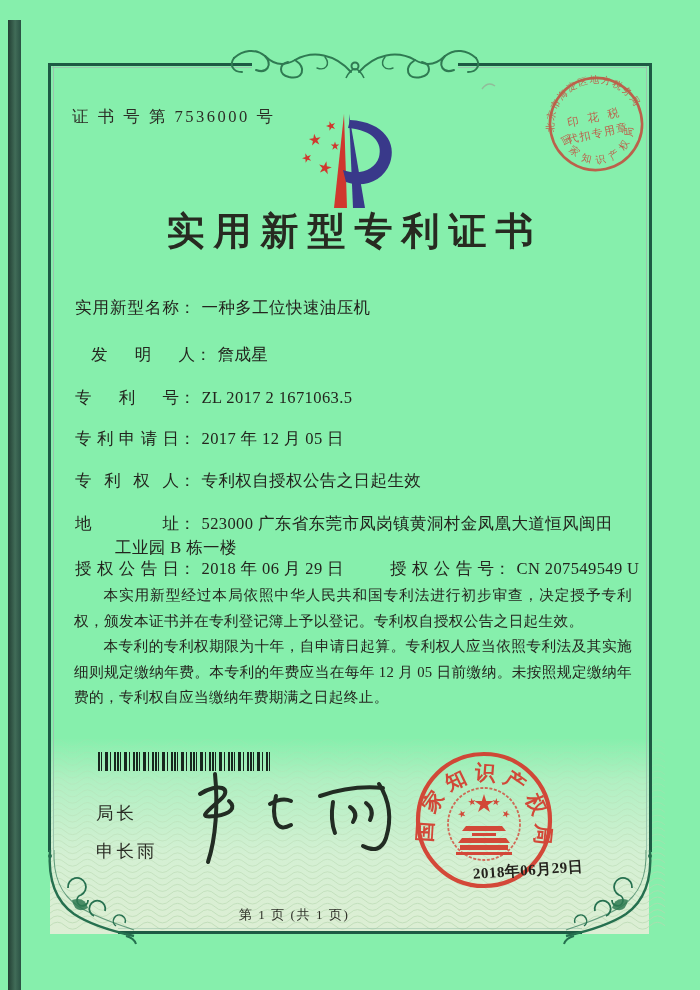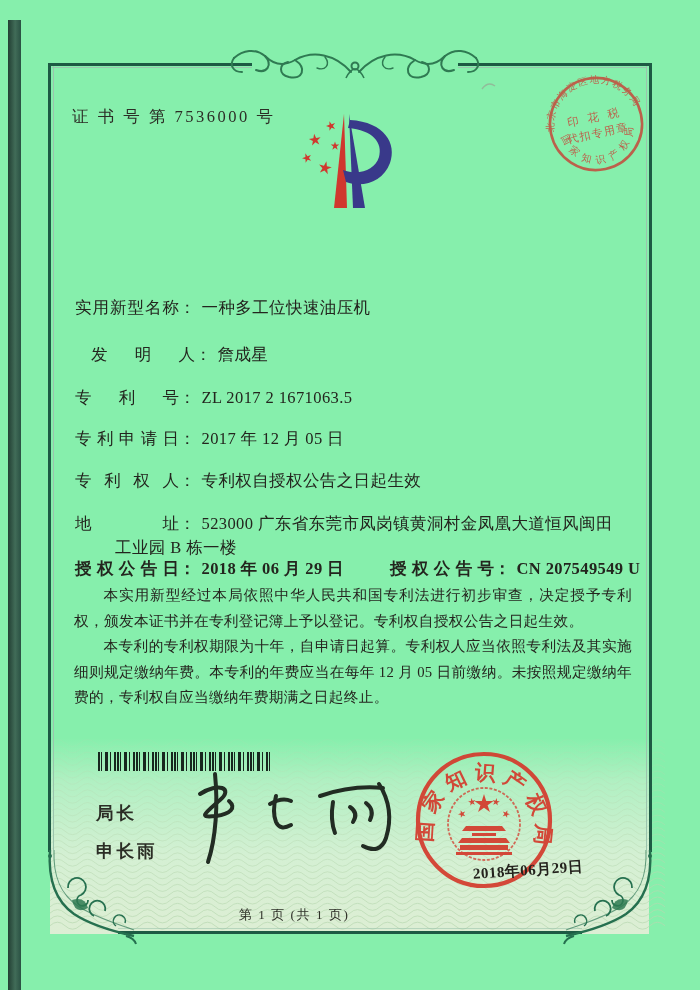--- a/index.html
+++ b/index.html
@@ -34,21 +34,21 @@
   .grant-right{position:absolute;left:315px;top:0;}
   #paras{left:74px;top:583px;width:558px;color:#25261f;}
   #paras p{margin:0;font-size:14.7px;line-height:25.6px;text-indent:2em;text-align:justify;letter-spacing:0.3px;}
   #barcode{left:98px;top:752px;width:172px;height:19px;
     background:repeating-linear-gradient(90deg,
       #18271f 0px,#18271f 2px,rgba(0,0,0,0) 2px,rgba(0,0,0,0) 3px,
       #18271f 3px,#18271f 4px,rgba(0,0,0,0) 4px,rgba(0,0,0,0) 7px,
       #18271f 7px,#18271f 10px,rgba(0,0,0,0) 10px,rgba(0,0,0,0) 12px,
       #18271f 12px,#18271f 13px,rgba(0,0,0,0) 13px,rgba(0,0,0,0) 16px,
       #18271f 16px,#18271f 18px,rgba(0,0,0,0) 18px,rgba(0,0,0,0) 19px);}
-  #director{left:96px;top:794px;font-size:17.5px;letter-spacing:3px;line-height:38px;color:#2b2d25;font-weight:bold;}
+  #director{left:96px;top:794px;font-size:17.5px;letter-spacing:3px;line-height:38px;color:#2b2d25;}
   #footer{left:0;top:906px;width:588px;text-align:center;font-size:13.2px;letter-spacing:1.5px;color:#2f3129;}
   #seal-date{left:446px;top:861px;width:164px;text-align:center;font-size:15px;font-weight:600;
     letter-spacing:0.5px;color:#24221d;transform:rotate(-4deg);}
   svg{position:absolute;overflow:visible;}
 </style>
 </head>
 <body>
 
 <div id="page">
 
@@ -170,20 +170,21 @@
       <text font-size="10" fill="#c5493b" letter-spacing="5.5"><textPath href="#ts-bot" startOffset="2">国家知识产权局</textPath></text>
       <text x="60" y="57" text-anchor="middle" font-size="11.5" letter-spacing="3" fill="#c5493b">印 花 税</text>
       <text x="60" y="73" text-anchor="middle" font-size="11" letter-spacing="1.5" fill="#c5493b">代扣专用章</text>
     </g>
   </svg>
 
   <svg style="left:482px;top:82px;" width="16" height="10">
     <path d="M0,7 q6,-8 13,-3" fill="none" stroke="#9a9a8e" stroke-width="1.4" opacity="0.6"></path>
   </svg>
 
+  <div id="title" class="abs">实用新型专利证书</div>
 
   <div id="fields" class="abs">
     <div class="fld-row" style="top:0;">
       <span class="flabel">实用新型名称</span><span class="fcolon">：</span><span class="fval">一种多工位快速油压机</span>
     </div>
     <div class="fld-row" style="top:47px;margin-left:16px;">
       <span class="flabel">发明人</span><span class="fcolon">：</span><span class="fval">詹成星</span>
     </div>
     <div class="fld-row" style="top:90px;">
       <span class="flabel">专利号</span><span class="fcolon">：</span><span class="fval">ZL 2017 2 1671063.5</span>
@@ -191,21 +192,21 @@
     <div class="fld-row" style="top:131px;">
       <span class="flabel">专利申请日</span><span class="fcolon">：</span><span class="fval">2017 年 12 月 05 日</span>
     </div>
     <div class="fld-row" style="top:173px;">
       <span class="flabel">专利权人</span><span class="fcolon">：</span><span class="fval">专利权自授权公告之日起生效</span>
     </div>
     <div class="fld-row" style="top:216px;">
       <span class="flabel">地址</span><span class="fcolon">：</span><span class="fval">523000 广东省东莞市凤岗镇黄洞村金凤凰大道恒风闽田</span>
       <span class="addr2">工业园 B 栋一楼</span>
     </div>
-    <div class="fld-row" style="top:261px;font-weight:bold;">
+    <div class="fld-row" style="top:261px;">
       <span class="flabel">授权公告日</span><span class="fcolon">：</span><span class="fval">2018 年 06 月 29 日</span>
       <span class="grant-right">
         <span class="flabel">授权公告号</span><span class="fcolon">：</span><span class="fval">CN 207549549 U</span>
       </span>
     </div>
   </div>
 
   <div id="paras" class="abs">
     <p>本实用新型经过本局依照中华人民共和国专利法进行初步审查，决定授予专利权，颁发本证书并在专利登记簿上予以登记。专利权自授权公告之日起生效。</p>
     <p>本专利的专利权期限为十年，自申请日起算。专利权人应当依照专利法及其实施细则规定缴纳年费。本专利的年费应当在每年 12 月 05 日前缴纳。未按照规定缴纳年费的，专利权自应当缴纳年费期满之日起终止。</p>

